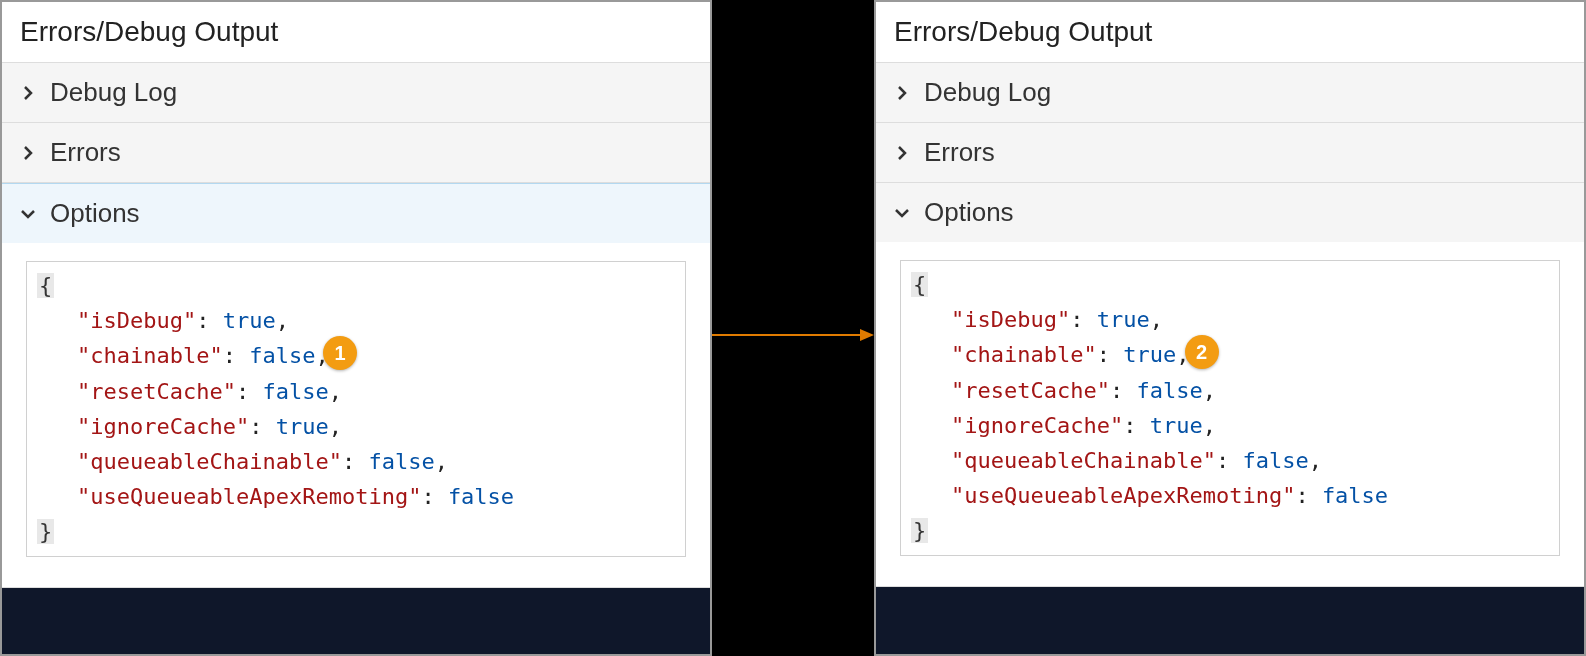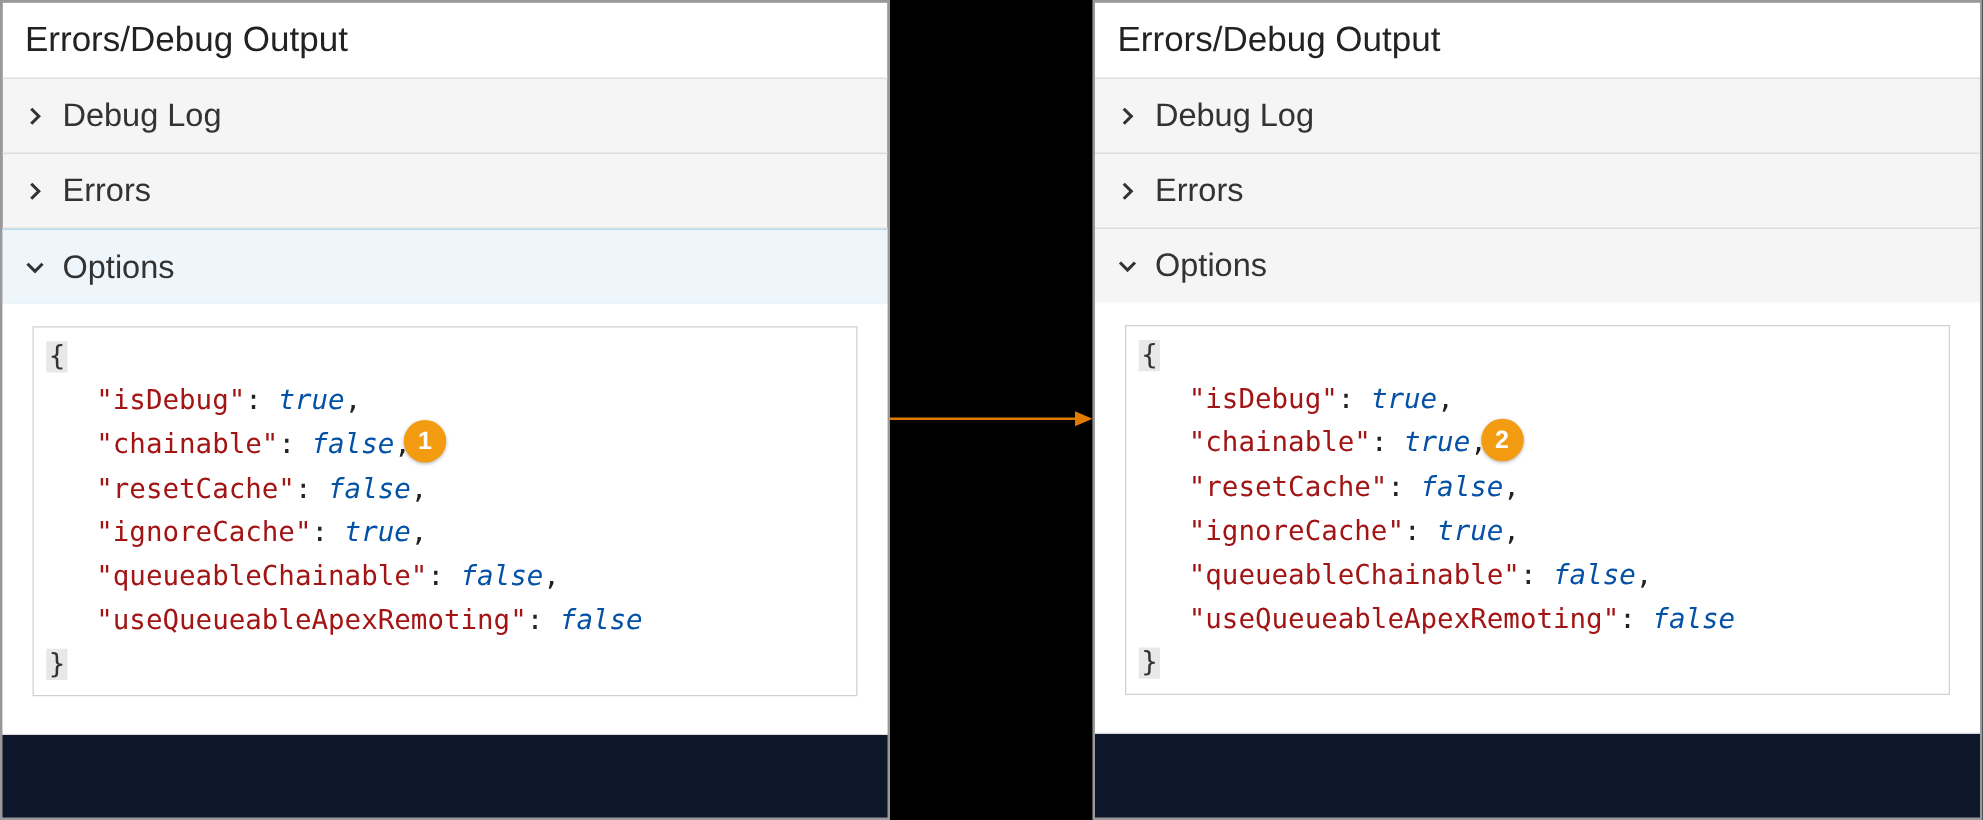--- a/index.html
+++ b/index.html
@@ -73,21 +73,21 @@
     white-space: pre;
     position: relative;
     min-height: 270px;
   }
   .brace {
     background: #e8e8e8;
     padding: 0 2px;
     color: #333;
   }
   .k { color: #a31515; }   
-  .v { color: #0451a5; font-style: italic; }   
+  .v { color: #0451a5; }   
   .p { color: #222; }      
 
   .code-line { padding-left: 40px; position: relative; }
   .code-line.brace-line { padding-left: 0; }
 
   .callout {
     position: absolute;
     width: 34px;
     height: 34px;
     background: #f39c12;

